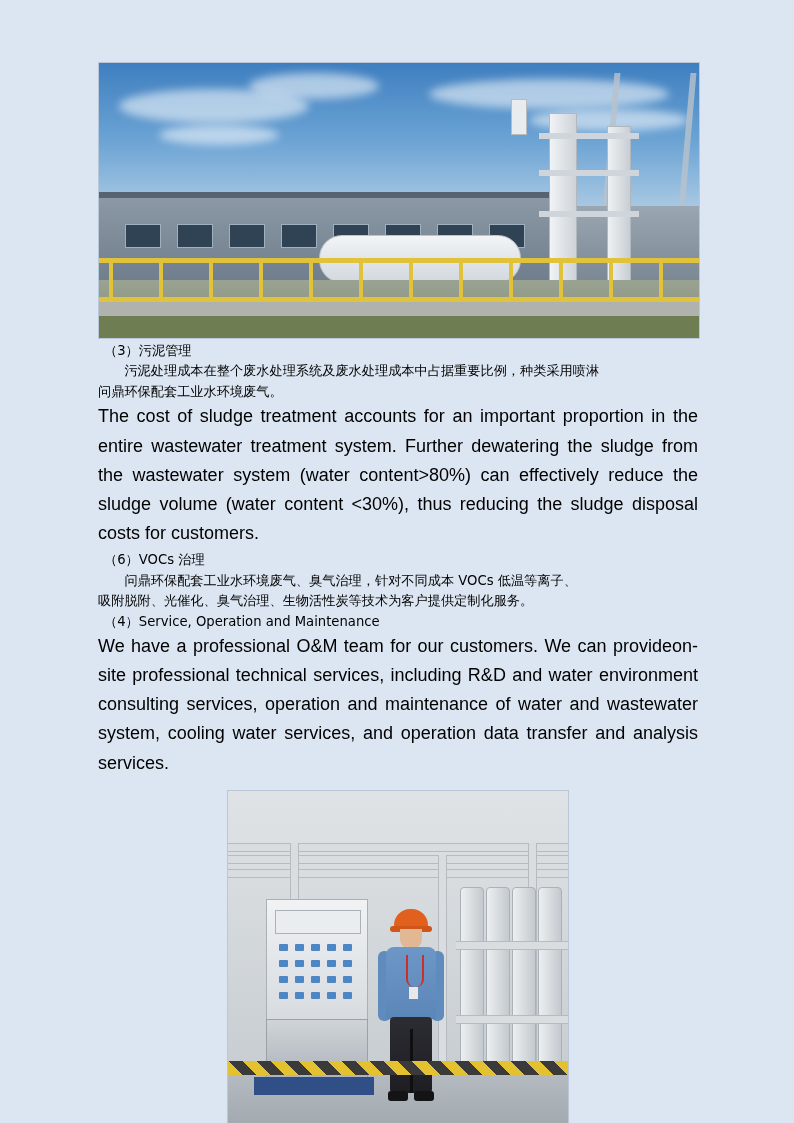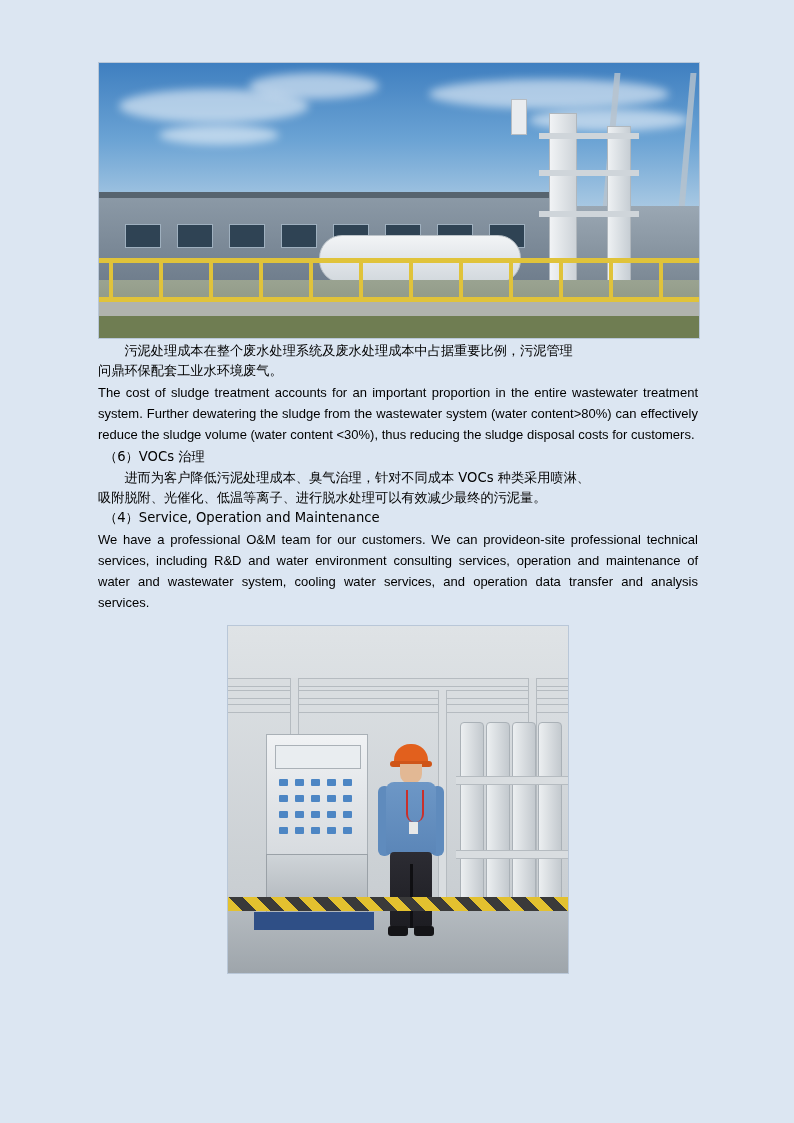--- a/index.html
+++ b/index.html
@@ -294,21 +294,21 @@
     margin: 0;
   }
   .zh {
     font-family: "DejaVu Sans", "Liberation Sans", sans-serif;
     font-size: 13.2px;
     line-height: 1.55;
   }
   .zh-indent { text-indent: 2em; }
   .en {
     font-family: "Liberation Sans", sans-serif;
-    font-size: 13px;
+    font-size: 18px;
     line-height: 1.62;
     text-align: justify;
     text-justify: inter-word;
   }
   .heading-zh {
     font-family: "DejaVu Sans", "Liberation Sans", sans-serif;
     font-size: 13.2px;
     line-height: 1.55;
     padding-left: 6px;
   }
@@ -368,29 +368,30 @@
         <div class="fence-post" style="left:310px;"></div>
         <div class="fence-post" style="left:360px;"></div>
         <div class="fence-post" style="left:410px;"></div>
         <div class="fence-post" style="left:460px;"></div>
         <div class="fence-post" style="left:510px;"></div>
         <div class="fence-post" style="left:560px;"></div>
       </div>
     </div>
 
     <div class="block">
-      <p class="para zh zh-indent">污泥处理成本在整个废水处理系统及废水处理成本中占据重要比例，污泥管理</p>
+      <p class="para heading-zh">（3）污泥管理</p>
+      <p class="para zh zh-indent">污泥处理成本在整个废水处理系统及废水处理成本中占据重要比例，种类采用喷淋</p>
       <p class="para zh">问鼎环保配套工业水环境废气。</p>
       <p class="para en">The cost of sludge treatment accounts for an important proportion in the entire wastewater treatment system. Further dewatering the sludge from the wastewater system (water content&gt;80%) can effectively reduce the sludge volume (water content &lt;30%), thus reducing the sludge disposal costs for customers.</p>
     </div>
 
     <div class="block">
       <p class="para heading-zh">（6）VOCs 治理</p>
-      <p class="para zh zh-indent">进而为客户降低污泥处理成本、臭气治理，针对不同成本 VOCs 种类采用喷淋、</p>
-      <p class="para zh">吸附脱附、光催化、低温等离子、进行脱水处理可以有效减少最终的污泥量。</p>
+      <p class="para zh zh-indent">问鼎环保配套工业水环境废气、臭气治理，针对不同成本 VOCs 低温等离子、</p>
+      <p class="para zh">吸附脱附、光催化、臭气治理、生物活性炭等技术为客户提供定制化服务。</p>
       <p class="para heading-zh">（4）Service, Operation and Maintenance</p>
       <p class="para en">We have a professional O&amp;M team for our customers. We can provideon-site professional technical services, including R&amp;D and water environment consulting services, operation and maintenance of water and wastewater system, cooling water services, and operation data transfer and analysis services.</p>
     </div>
 
     <div class="photo-bottom">
       <div class="pb-wall"></div>
       <div class="pb-floor"></div>
 
       <div class="pb-pipe-h" style="left:0; top:52px;  width:340px;"></div>
       <div class="pb-pipe-h" style="left:0; top:64px;  width:340px;"></div>

